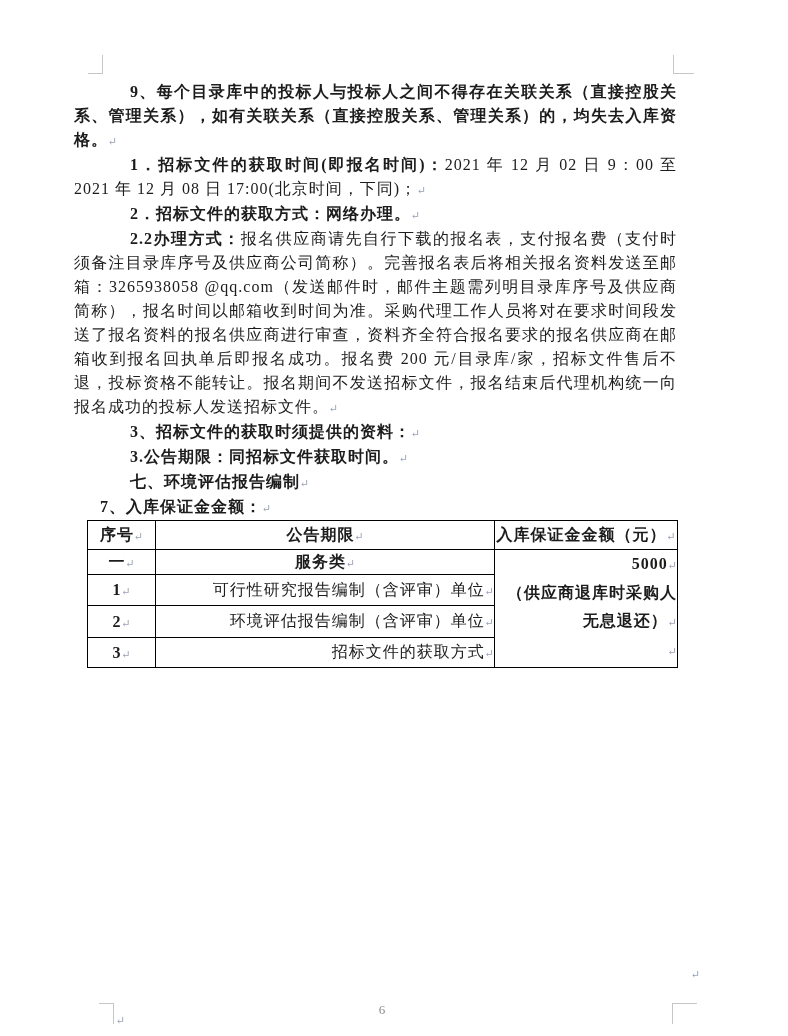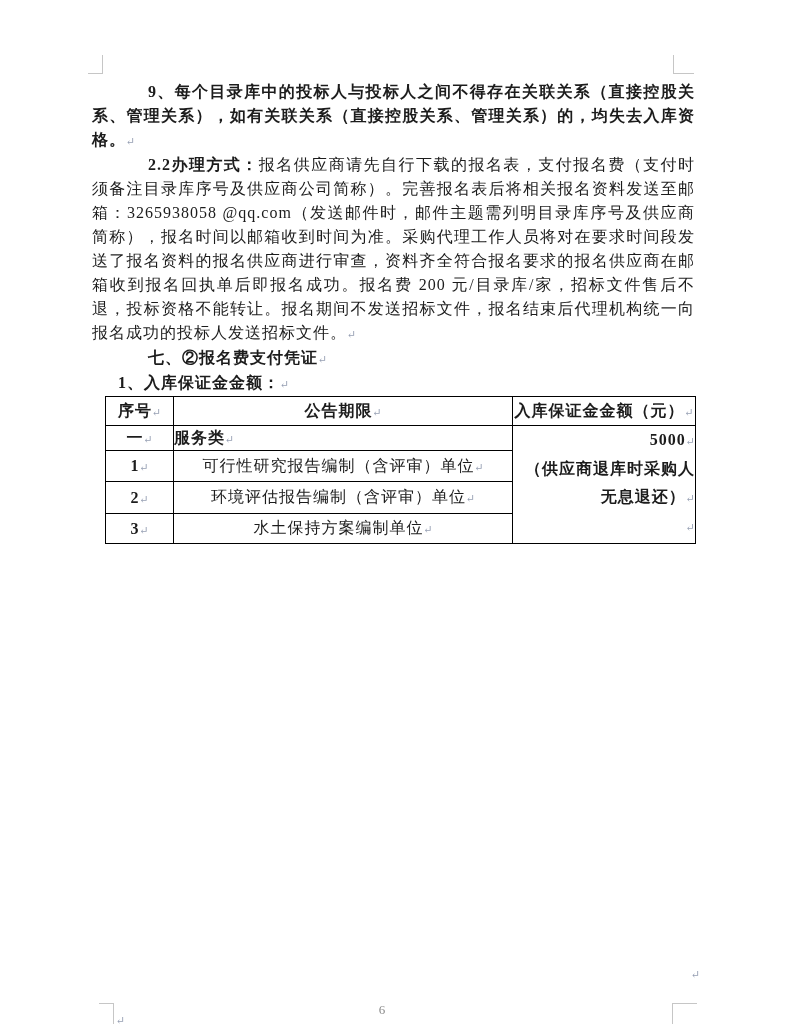--- a/index.html
+++ b/index.html
@@ -1,21 +1,21 @@
 <!DOCTYPE html>
 <html><head>
 <meta charset="utf-8">
 <style>
   html,body { margin:0; padding:0; background:#ffffff; }
   .page {
     position:relative; width:788px; height:1036px; background:#ffffff;
     font-family:"Liberation Serif","DejaVu Serif",serif;
     color:#1c1c1c; overflow:hidden;
   }
-  .content { position:absolute; left:92px; top:80px; width:603px; }
+  .content { position:absolute; left:74px; top:80px; width:603px; }
   .para {
     margin:0; font-size:16px; line-height:24px; letter-spacing:1px;
     text-align:justify; text-indent:56px;
   }
   .para .lead { font-weight:bold; }
   .para.indent-small { text-indent:26px; }
   .pmark {
     color:#97a0b4; font-size:11px; letter-spacing:0; font-weight:normal;
     vertical-align:baseline;
   }
@@ -25,22 +25,22 @@
     width:590px; margin-left:13px; margin-top:0;
   }
   table.deposit th, table.deposit td {
     border:1px solid #000; font-size:16px; letter-spacing:1px;
     padding:0; overflow:hidden;margin-left:32px;
   }
   table.deposit th { font-weight:bold; text-align:center; }
   tr.h-29 { height:29px; } tr.h-25 { height:25px; }
   tr.h-31 { height:31px; } tr.h-32 { height:32px; } tr.h-30 { height:30px; }
   td.c-no { text-align:center; font-weight:bold; }
-  td.c-name-center { text-align:left; font-weight:bold; }
-  td.c-name-left { text-align:center; padding-left:14px; }
+  td.c-name-center { text-align:center; font-weight:bold; }
+  td.c-name-left { text-align:right; padding-left:14px; }
   td.c-deposit {
     vertical-align:top; text-align:right; font-weight:bold;
     line-height:28px; border-bottom:2px dashed #c9c9c9;
     padding:4px 4px 0 4px;
   }
   
   .crop { position:absolute; border:0 solid #c6c6c6; }
   .crop.tl { left:88px; top:55px; width:14px; height:18px; border-right-width:1px; border-bottom-width:1px; }
   .crop.tr { left:673px; top:55px; width:20px; height:18px; border-left-width:1px; border-bottom-width:1px; }
   .crop.bl { left:99px;  top:1003px; width:14px; height:20px; border-right-width:1px; border-top-width:1px; }
@@ -59,32 +59,36 @@
   <div class="crop tl"></div>
   <div class="crop tr"></div>
   <div class="crop bl"></div>
   <div class="crop br"></div>
 
   <div class="content">
 
     <p class="para"><span class="lead">9、每个目录库中的投标人与投标人之间不得存在关联关系（直接控股关系、管理关系），如有关联关系（直接控股关系、管理关系）的，均失去入库资格。</span><span></span><span class="pmark">↵</span></p>
 
 
+    <p class="para"><span class="lead">1．招标文件的获取时间(即报名时间)：</span><span>2021 年 12 月 02 日 9：00 至 2021 年 12 月 08 日 17:00(北京时间，下同)；</span><span class="pmark">↵</span></p>
 
+    <p class="para"><span class="lead">2．招标文件的获取方式：网络办理。</span><span></span><span class="pmark">↵</span></p>
 
 
     <p class="para"><span class="lead">2.2办理方式：</span><span>报名供应商请先自行下载的报名表，支付报名费（支付时须备注目录库序号及供应商公司简称）。完善报名表后将相关报名资料发送至邮箱：3265938058 @qq.com（发送邮件时，邮件主题需列明目录库序号及供应商简称），报名时间以邮箱收到时间为准。采购代理工作人员将对在要求时间段发送了报名资料的报名供应商进行审查，资料齐全符合报名要求的报名供应商在邮箱收到报名回执单后即报名成功。报名费 200 元/目录库/家，招标文件售后不退，投标资格不能转让。报名期间不发送招标文件，报名结束后代理机构统一向报名成功的投标人发送招标文件。</span><span class="pmark">↵</span></p>
 
+    <p class="para"><span class="lead">3、招标文件的获取时须提供的资料：</span><span></span><span class="pmark">↵</span></p>
 
 
 
+    <p class="para"><span class="lead">3.公告期限：同招标文件获取时间。</span><span></span><span class="pmark">↵</span></p>
 
-    <p class="para"><span class="lead">七、②报名费支付凭证</span><span></span><span class="pmark">↵</span></p>
+    <p class="para"><span class="lead">七、环境评估报告编制</span><span></span><span class="pmark">↵</span></p>
 
-    <p class="para indent-small"><span class="lead">1、入库保证金金额：</span><span></span><span class="pmark">↵</span></p>
+    <p class="para indent-small"><span class="lead">7、入库保证金金额：</span><span></span><span class="pmark">↵</span></p>
 
     <table class="deposit">
       <colgroup>
           <col style="width:68px">
           <col style="width:339px">
           <col style="width:183px">
         </colgroup>
       <tbody>
           <tr class="h-29">
         <th><span>序号</span><span class="pmark">↵</span></th>
@@ -103,21 +107,21 @@
       <tr class="h-31">
         <td class="c-no"><span>1</span><span class="pmark">↵</span></td>
         <td class="c-name-left"><span>可行性研究报告编制（含评审）单位</span><span class="pmark">↵</span></td>
       </tr>
       <tr class="h-32">
         <td class="c-no"><span>2</span><span class="pmark">↵</span></td>
         <td class="c-name-left"><span>环境评估报告编制（含评审）单位</span><span class="pmark">↵</span></td>
       </tr>
       <tr class="h-30">
         <td class="c-no"><span>3</span><span class="pmark">↵</span></td>
-        <td class="c-name-left"><span>水土保持方案编制单位</span><span class="pmark">↵</span></td>
+        <td class="c-name-left"><span>招标文件的获取方式</span><span class="pmark">↵</span></td>
       </tr>
     </tbody>
       </table>
 
   </div>
 
   <span class="pmark abs-mark" style="left:116px; top:1014px;">↵</span>
   <span class="pmark abs-mark" style="left:691px; top:968px;">↵</span>
 
   <div class="page-number">6</div>

